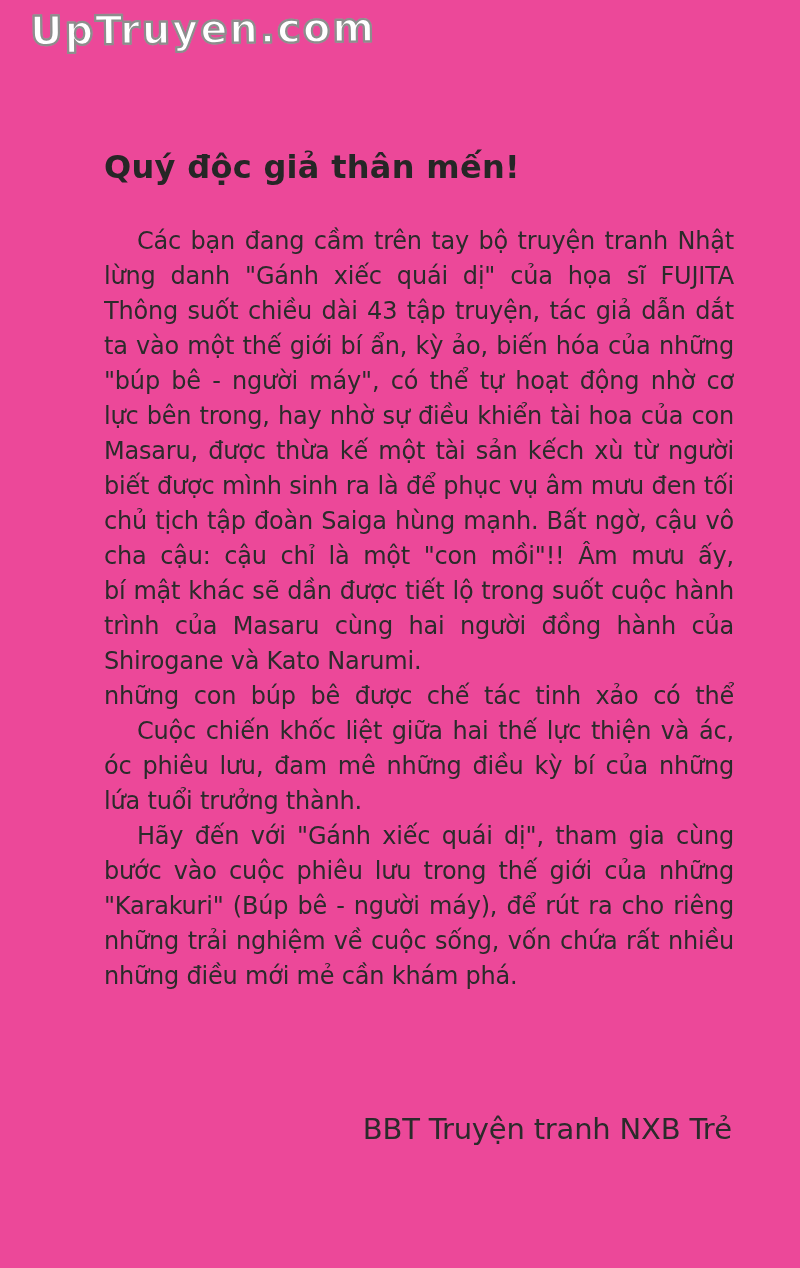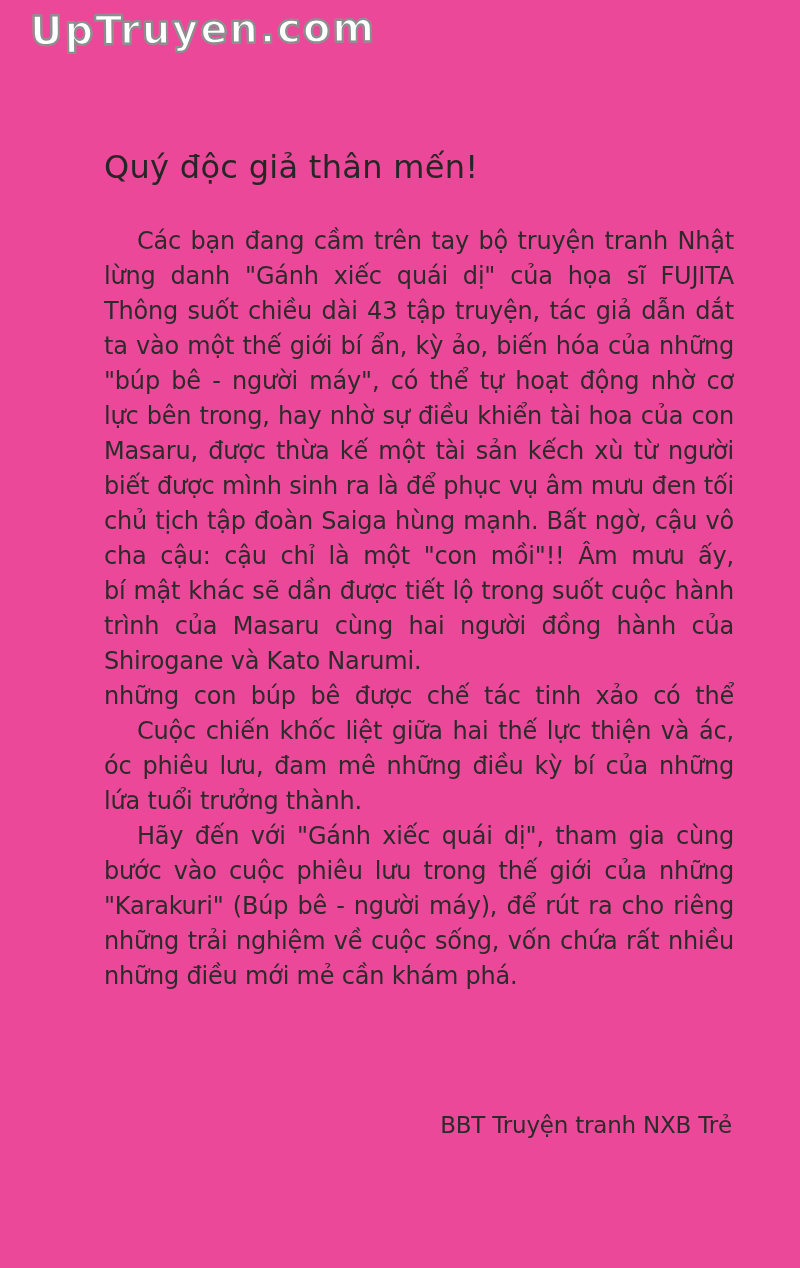--- a/index.html
+++ b/index.html
@@ -22,21 +22,21 @@
     -webkit-text-stroke:2.2px #8d8d8d;
     text-shadow:
       1px 0 0 #aaa, -1px 0 0 #aaa, 0 1px 0 #aaa, 0 -1px 0 #aaa;
     transform:rotate(-0.6deg);
     white-space:nowrap;
   }
   .heading{
     position:absolute;
     left:104px;top:148px;
     font-size:32px;
-    font-weight:normal;
+    font-weight:bold;
     letter-spacing:0.3px;
     color:#262626;
   }
   .textblock{
     position:absolute;
     left:104px;top:224px;
     width:630px;
   }
   .line{
     font-size:24px;
@@ -46,21 +46,21 @@
     overflow:hidden;
     text-align:justify;
     text-align-last:justify;
     color:#2b2b2b;
   }
   .line.first{ padding-left:33px; }
   .line.last{ text-align:center; text-align-last:left; }
   .signature{
     position:absolute;
     right:68px;top:1112px;
-    font-size:23px;
+    font-size:29px;
     letter-spacing:-0.2px;
     color:#2b2b2b;
   }
 </style>
 </head>
 <body>
 
 <div class="page">
 
   <div class="watermark">UpTruyen.com</div>

